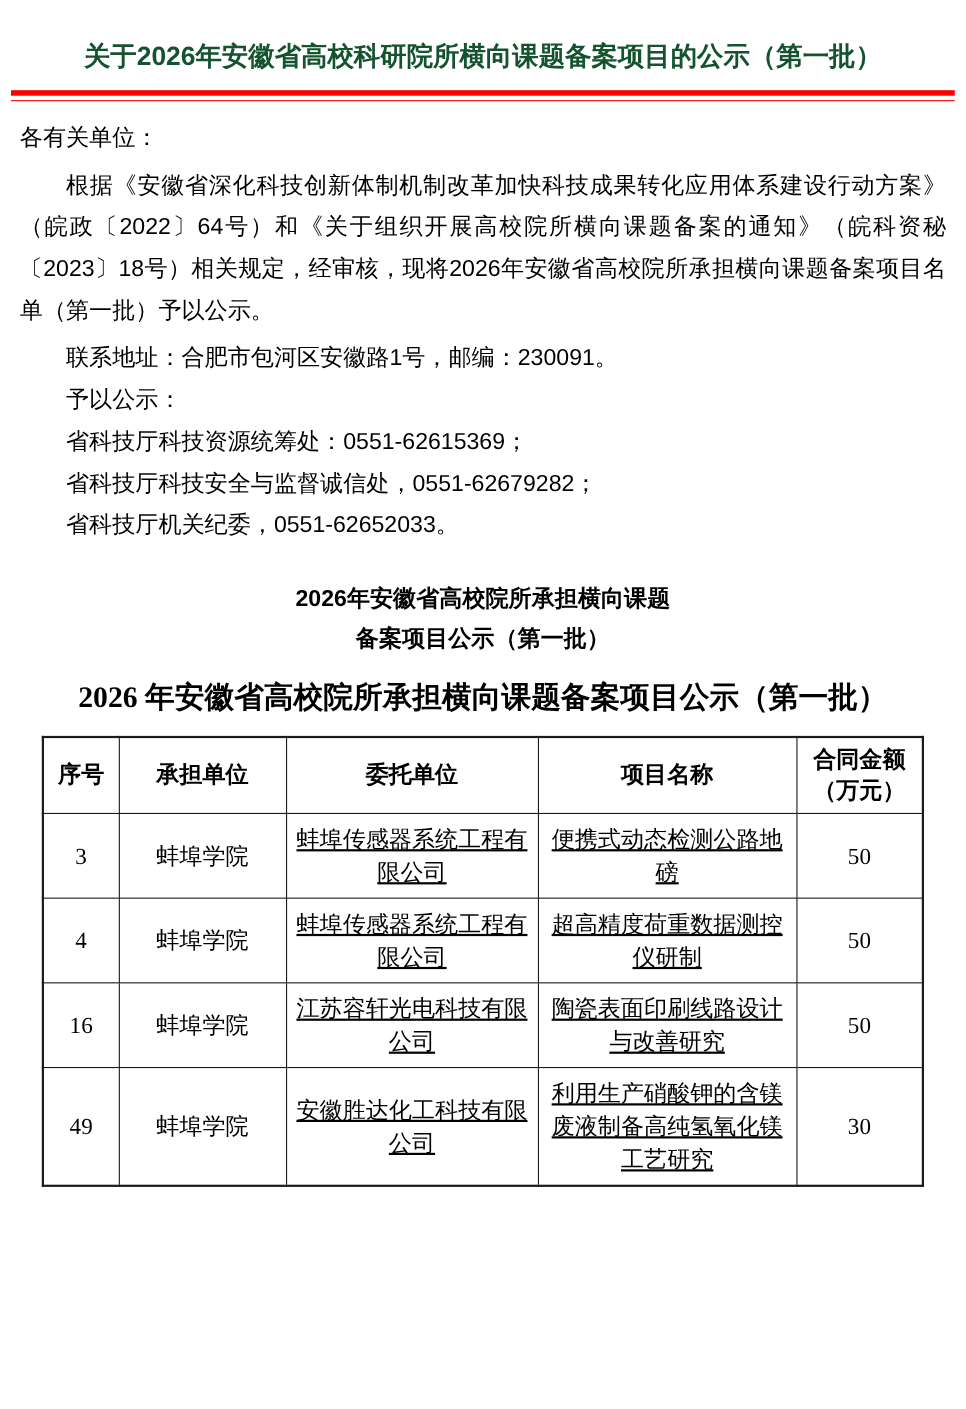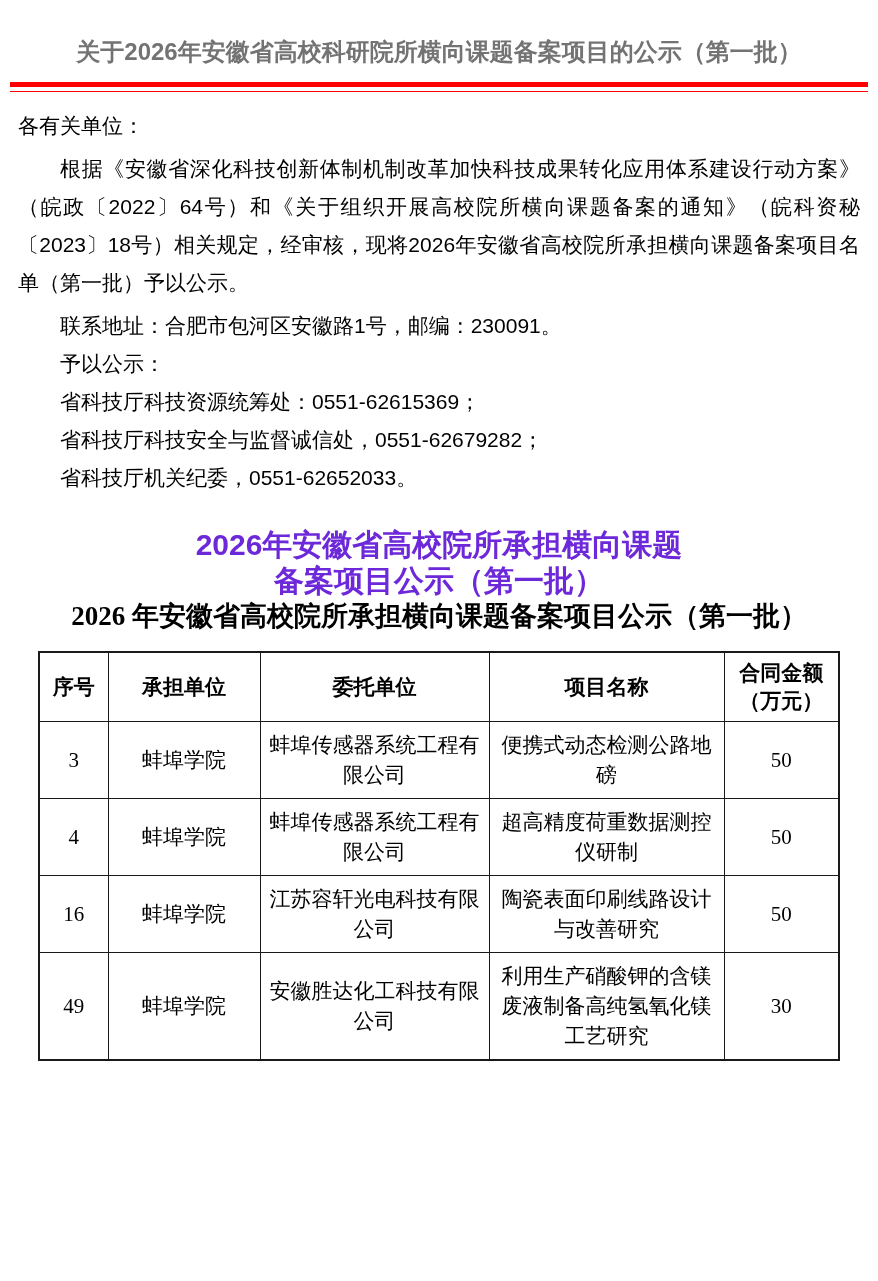--- a/index.html
+++ b/index.html
@@ -9,21 +9,21 @@
     min-height: 1281px;
     margin: 0 auto;
     font-family: "Liberation Sans", "DejaVu Sans", sans-serif;
     color: #000000;
   }
   .page { padding-top: 38px; }
 
   
   .doc-title {
     text-align: center;
-    color: #737373;
+    color: #14532d;
     font-size: 24px;
     font-weight: bold;
     line-height: 28px;
     padding: 0 20px;
   }
   .rule-thick { height: 5px; background: #FE0000; margin: 16px 10px 0 10px; }
   .rule-thin  { height: 1px; background: #FE0000; margin: 4px 10px 0 10px; }
 
   
   .doc-body {
@@ -43,26 +43,27 @@
 
   .signature {
     margin-top: 22px;
     text-align: right;
   }
 
   
   .blue-title {
     margin-top: 30px;
     text-align: center;
-    color: #6d28d9;
+    color: #000000;
     font-weight: bold;
-    font-size: 30px;
+    font-size: 21px;
     line-height: 36px;
   }
   .table-title {
+    margin-top: 18px;
     text-align: center;
     font-family: "Liberation Serif", "DejaVu Serif", serif;
     font-weight: bold;
     font-size: 27px;
     line-height: 34px;
   }
 
   
   table.projects {
     margin: 18px auto 0 auto;
@@ -83,21 +84,21 @@
     line-height: 28px;
     padding: 6px 4px;
     height: 64px;
   }
   table.projects td {
     font-family: "Liberation Serif", "DejaVu Serif", serif;
     font-size: 21px;
     line-height: 30px;
     padding: 8px 6px;
   }
-  td.cell-client, td.cell-project { padding: 8px 14px; }
+  td.cell-client, td.cell-project { padding: 8px 14px; text-decoration: underline; }
   col.c-seq     { width: 69px; }
   col.c-unit    { width: 152px; }
   col.c-client  { width: 229px; }
   col.c-project { width: 235px; }
   col.c-amount  { width: 115px; }
 </style>
 </head>
 <body>
 
 <div class="page">

